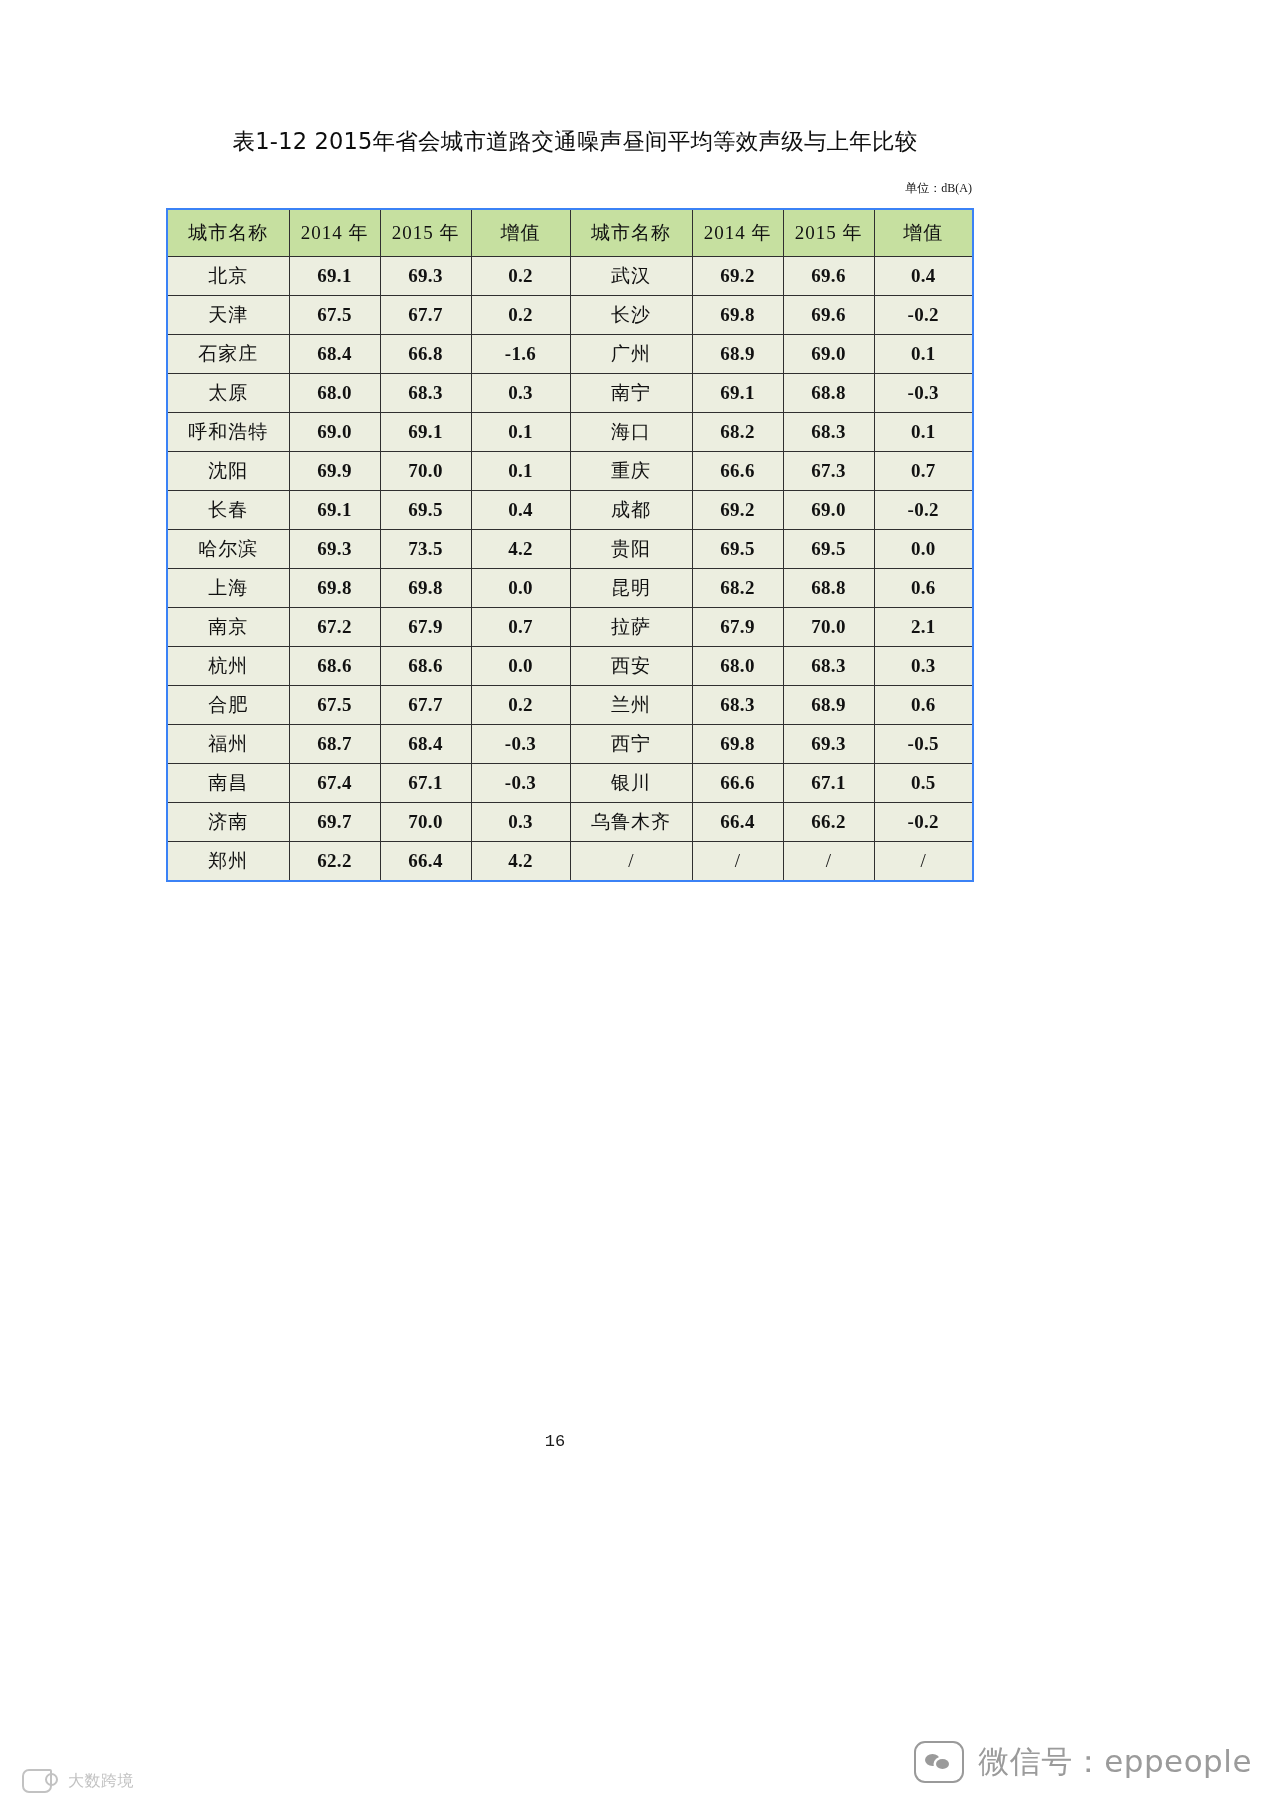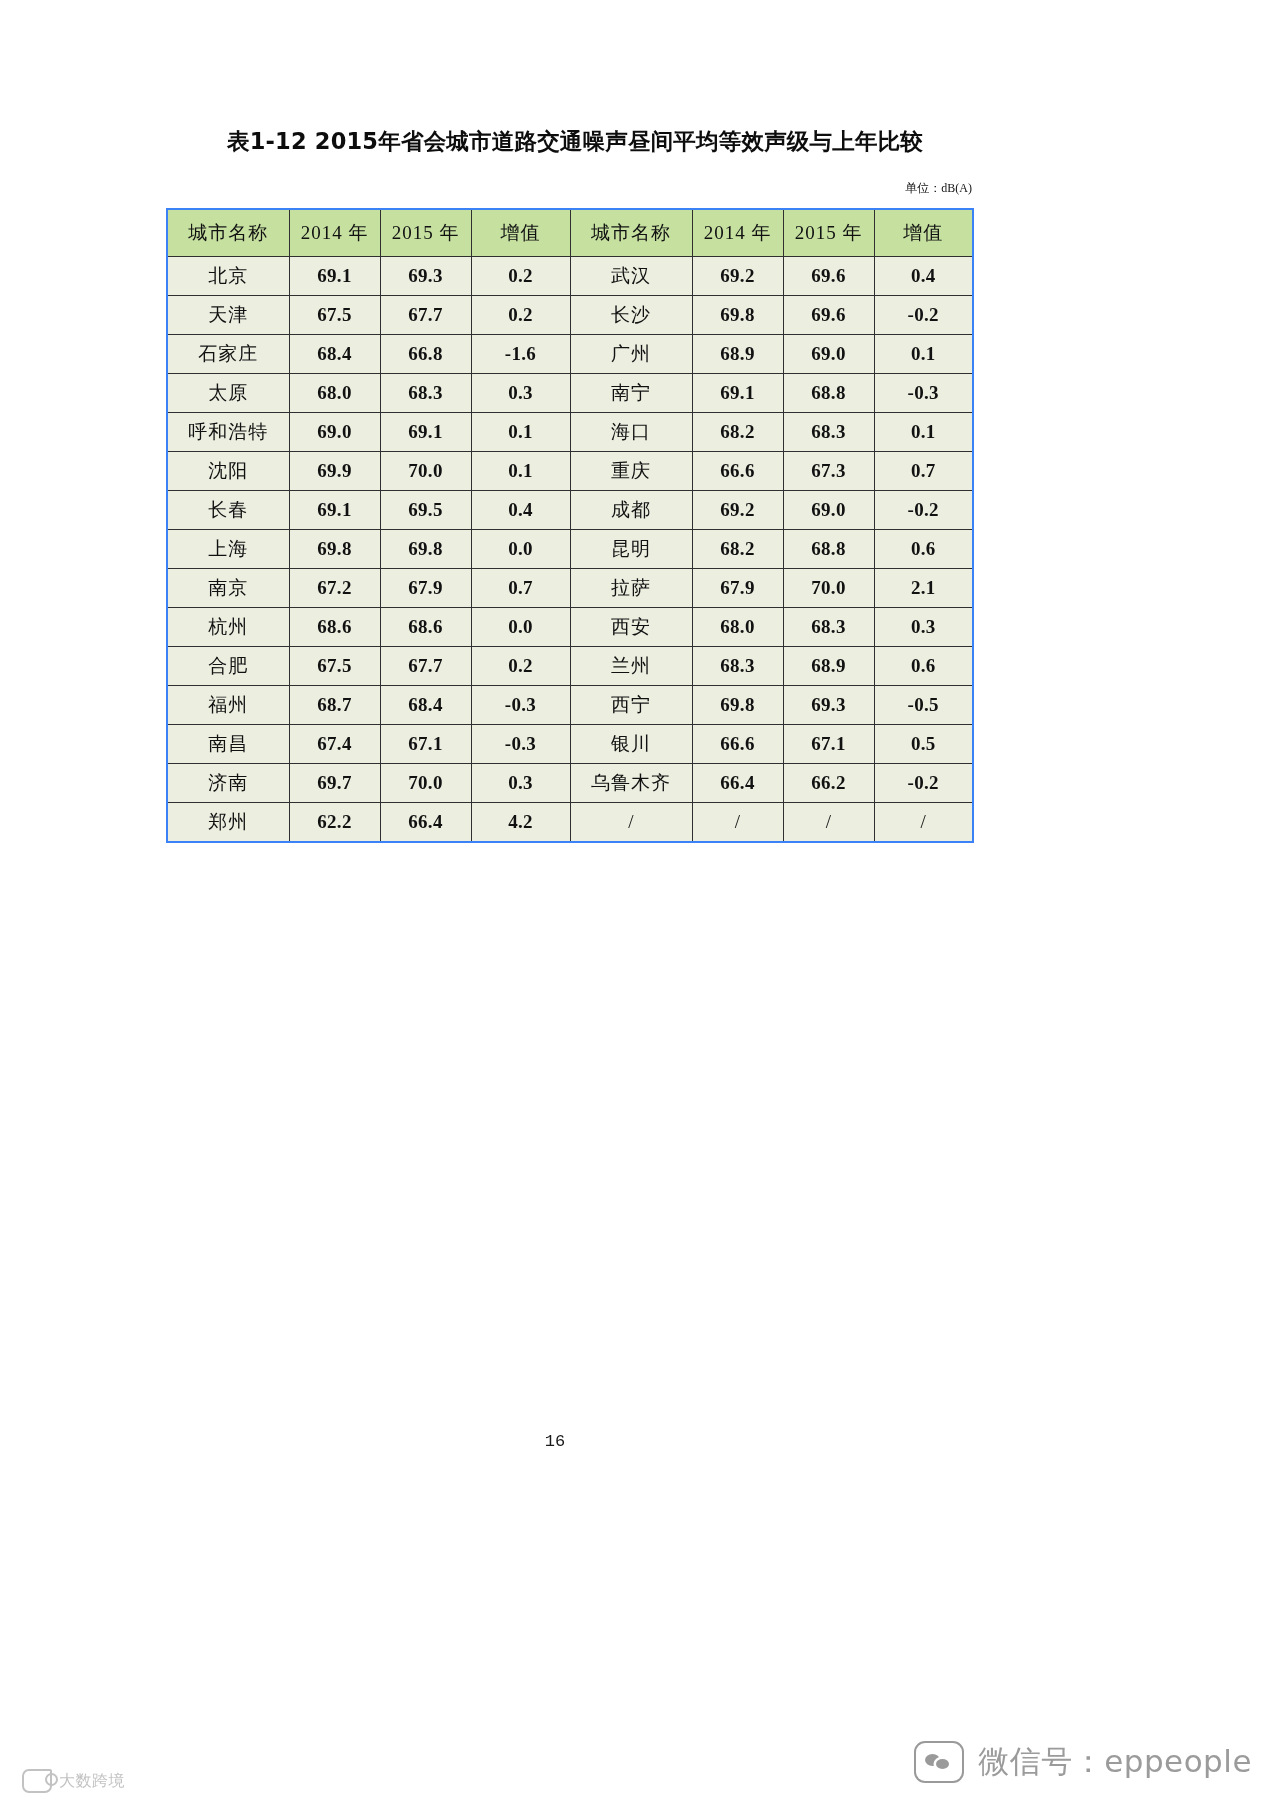--- a/index.html
+++ b/index.html
@@ -27,21 +27,21 @@
   .title-block {
     position: absolute;
     left: 0;
     top: 126px;
     width: 1150px;
     text-align: center;
   }
   .doc-title {
     font-family: "DejaVu Sans", "Liberation Sans", sans-serif;
     font-size: 22.5px;
-    font-weight: 700;
+    font-weight: 400;
     letter-spacing: 0.2px;
     color: #0d0d0d;
     white-space: nowrap;
   }
 
   
   .unit-line {
     position: absolute;
     right: 308px;
     top: 180px;
@@ -182,20 +182,21 @@
     width: 9px; height: 9px;
     border: 2.2px solid #c2c2c2;
     border-radius: 50%;
   }
   .wm-left .wm-left-text {
     font-family: Liberation Mono, monospace;
     font-size: 16px;
     color: #c2c2c2;
     letter-spacing: 0.5px;
     white-space: nowrap;
+    margin-left: 9px;
   }
 </style>
 </head>
 <body>
 
 <div class="page">
 
   <div class="title-block">
     <div class="doc-title">表1-12  2015年省会城市道路交通噪声昼间平均等效声级与上年比较</div>
   </div>
@@ -291,20 +292,30 @@
             <td class="city">长春</td>
             <td class="num">69.1</td>
             <td class="num">69.5</td>
             <td class="num">0.4</td>
             <td class="city">成都</td>
             <td class="num">69.2</td>
             <td class="num">69.0</td>
             <td class="num">-0.2</td>
           </tr>
           <tr>
+            <td class="city">哈尔滨</td>
+            <td class="num">69.3</td>
+            <td class="num">73.5</td>
+            <td class="num">4.2</td>
+            <td class="city">贵阳</td>
+            <td class="num">69.5</td>
+            <td class="num">69.5</td>
+            <td class="num">0.0</td>
+          </tr>
+          <tr>
             <td class="city">上海</td>
             <td class="num">69.8</td>
             <td class="num">69.8</td>
             <td class="num">0.0</td>
             <td class="city">昆明</td>
             <td class="num">68.2</td>
             <td class="num">68.8</td>
             <td class="num">0.6</td>
           </tr>
           <tr>

